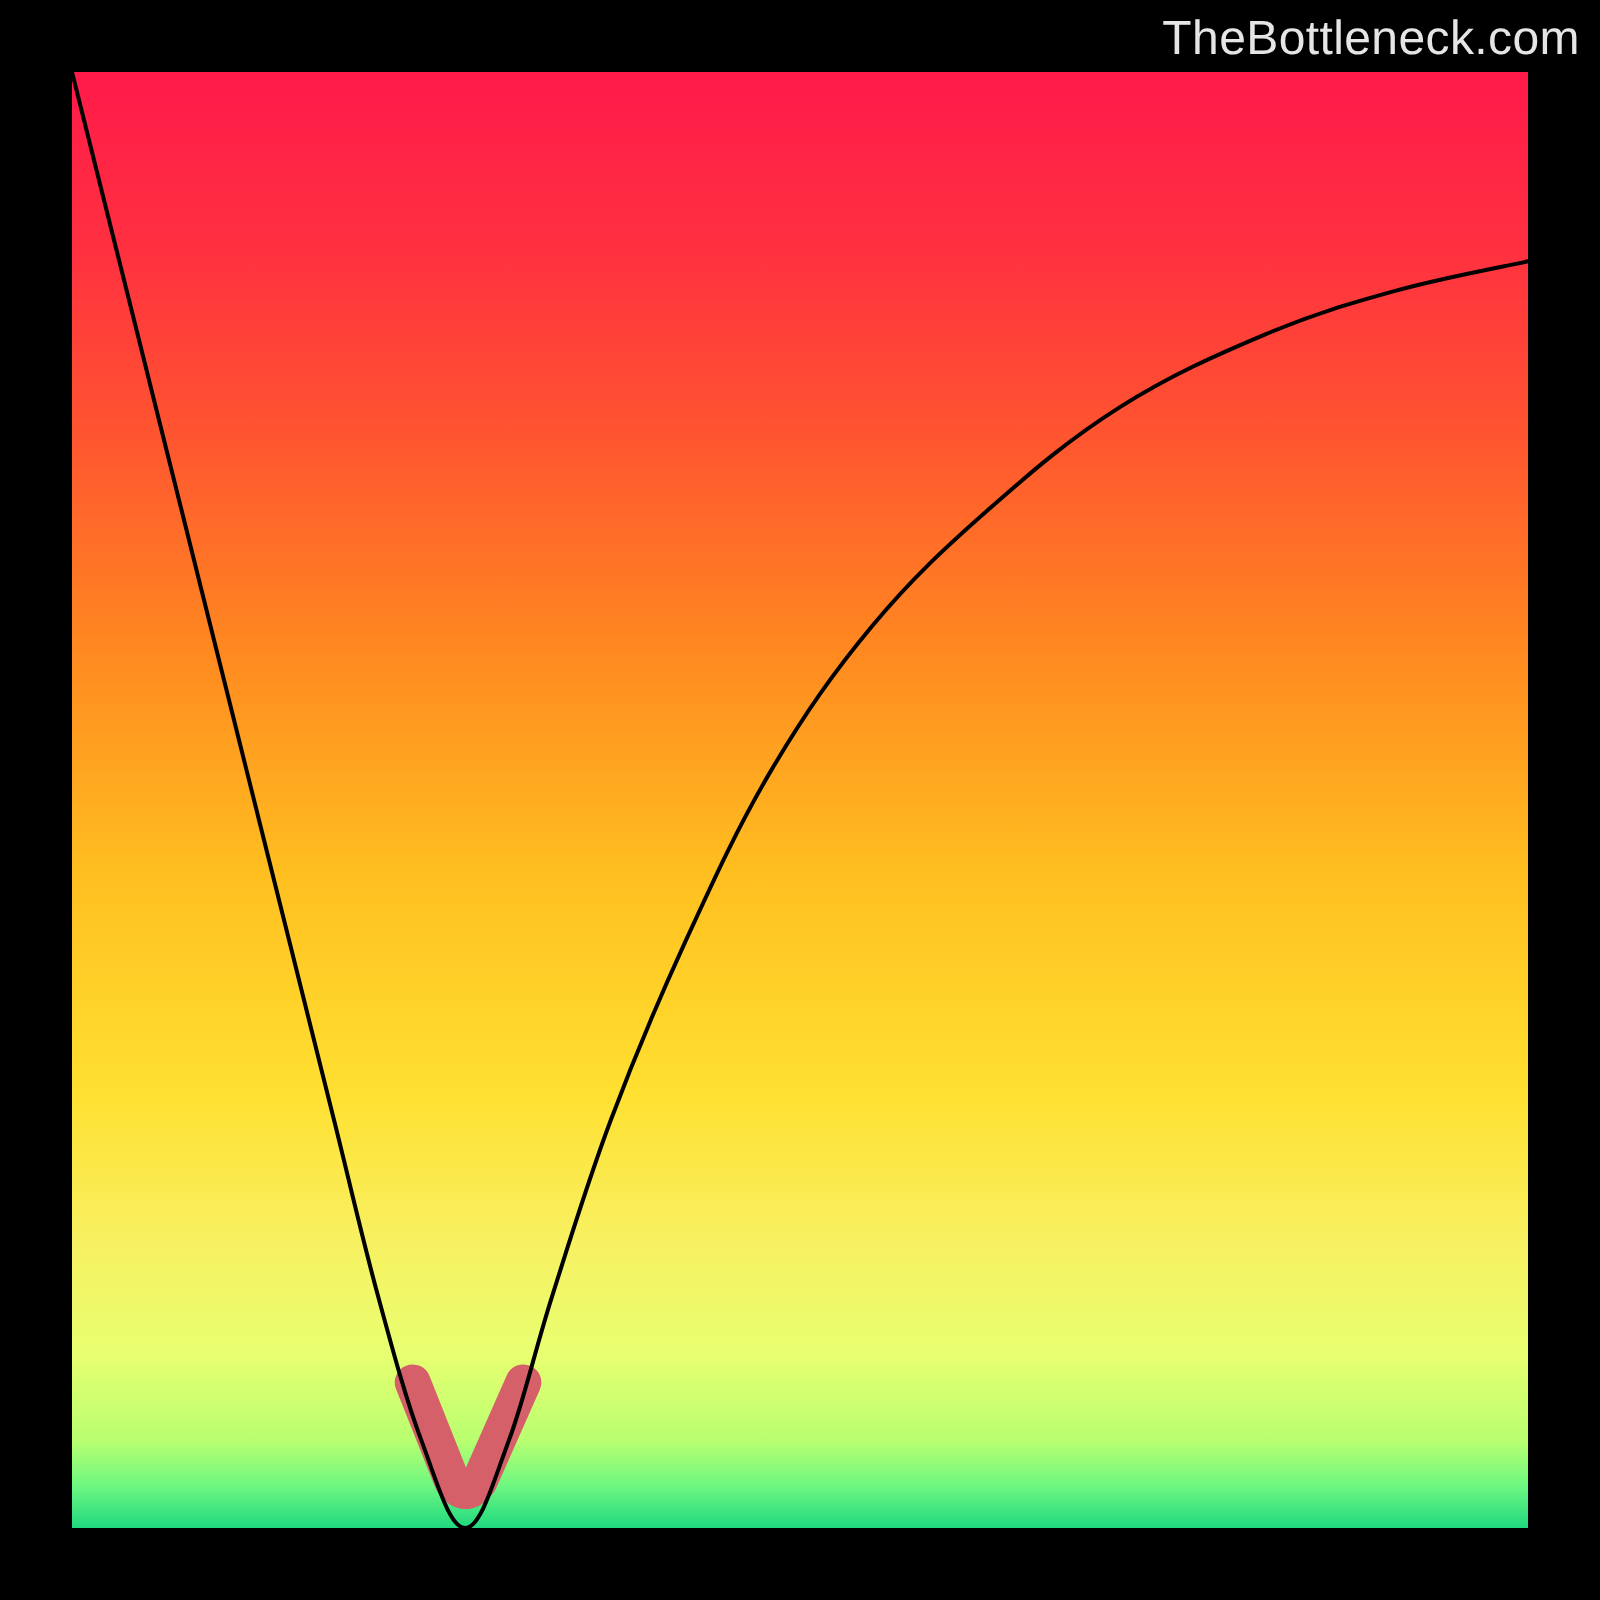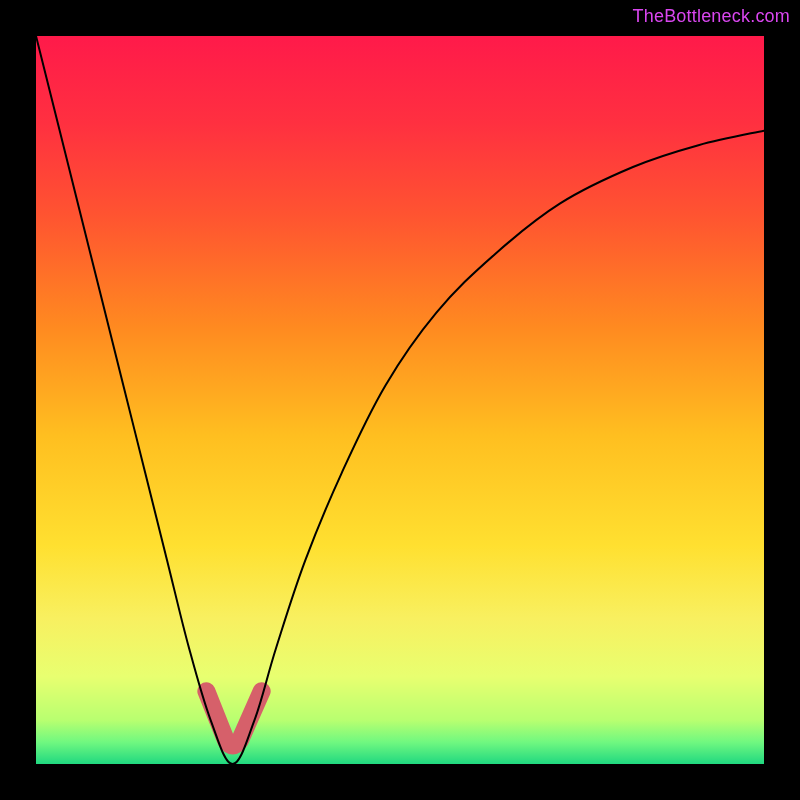--- a/index.html
+++ b/index.html
@@ -24,22 +24,22 @@
     left: 36px;
     top: 36px;
     width: 728px;
     height: 728px;
     overflow: hidden;
   }
   .watermark {
     position: absolute;
     top: 6px;
     right: 10px;
-    color: #d946ef;
-    font-size: 18px;
+    color: #e5e5e5;
+    font-size: 24px;
     font-weight: 400;
     letter-spacing: 0.2px;
     user-select: none;
   }
   svg {
     display: block;
   }
 </style>
 </head>
 <body>

